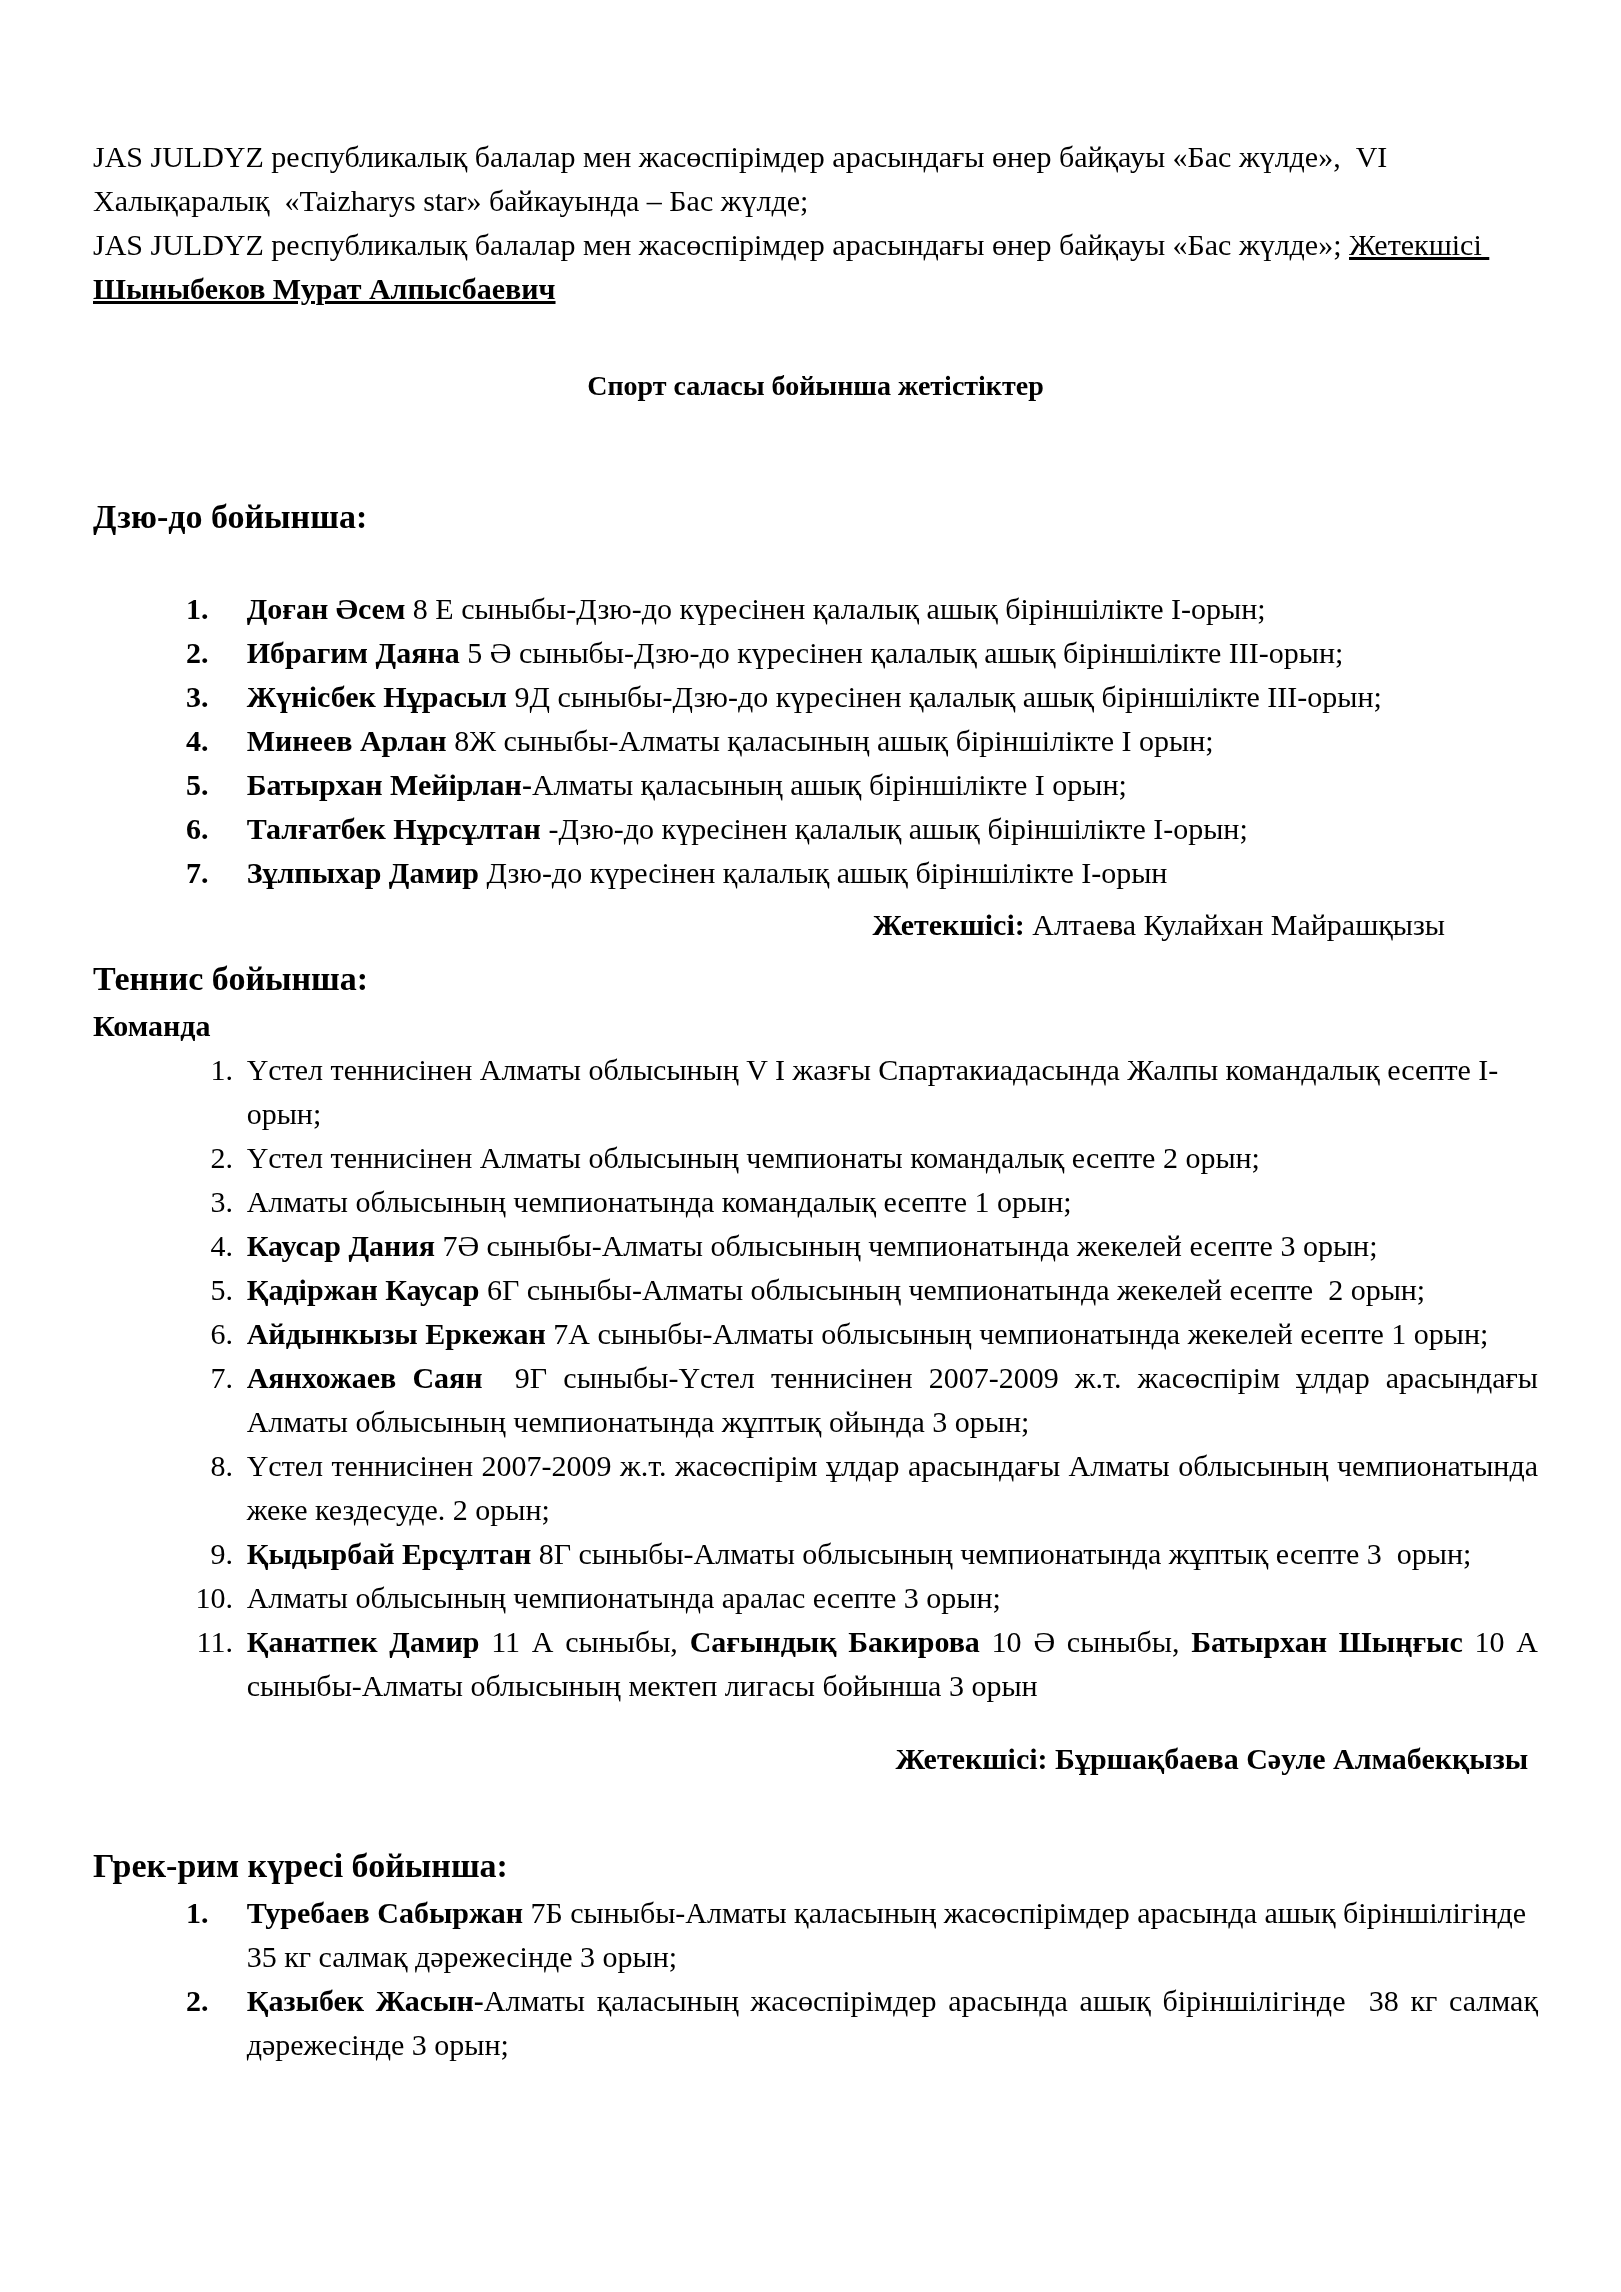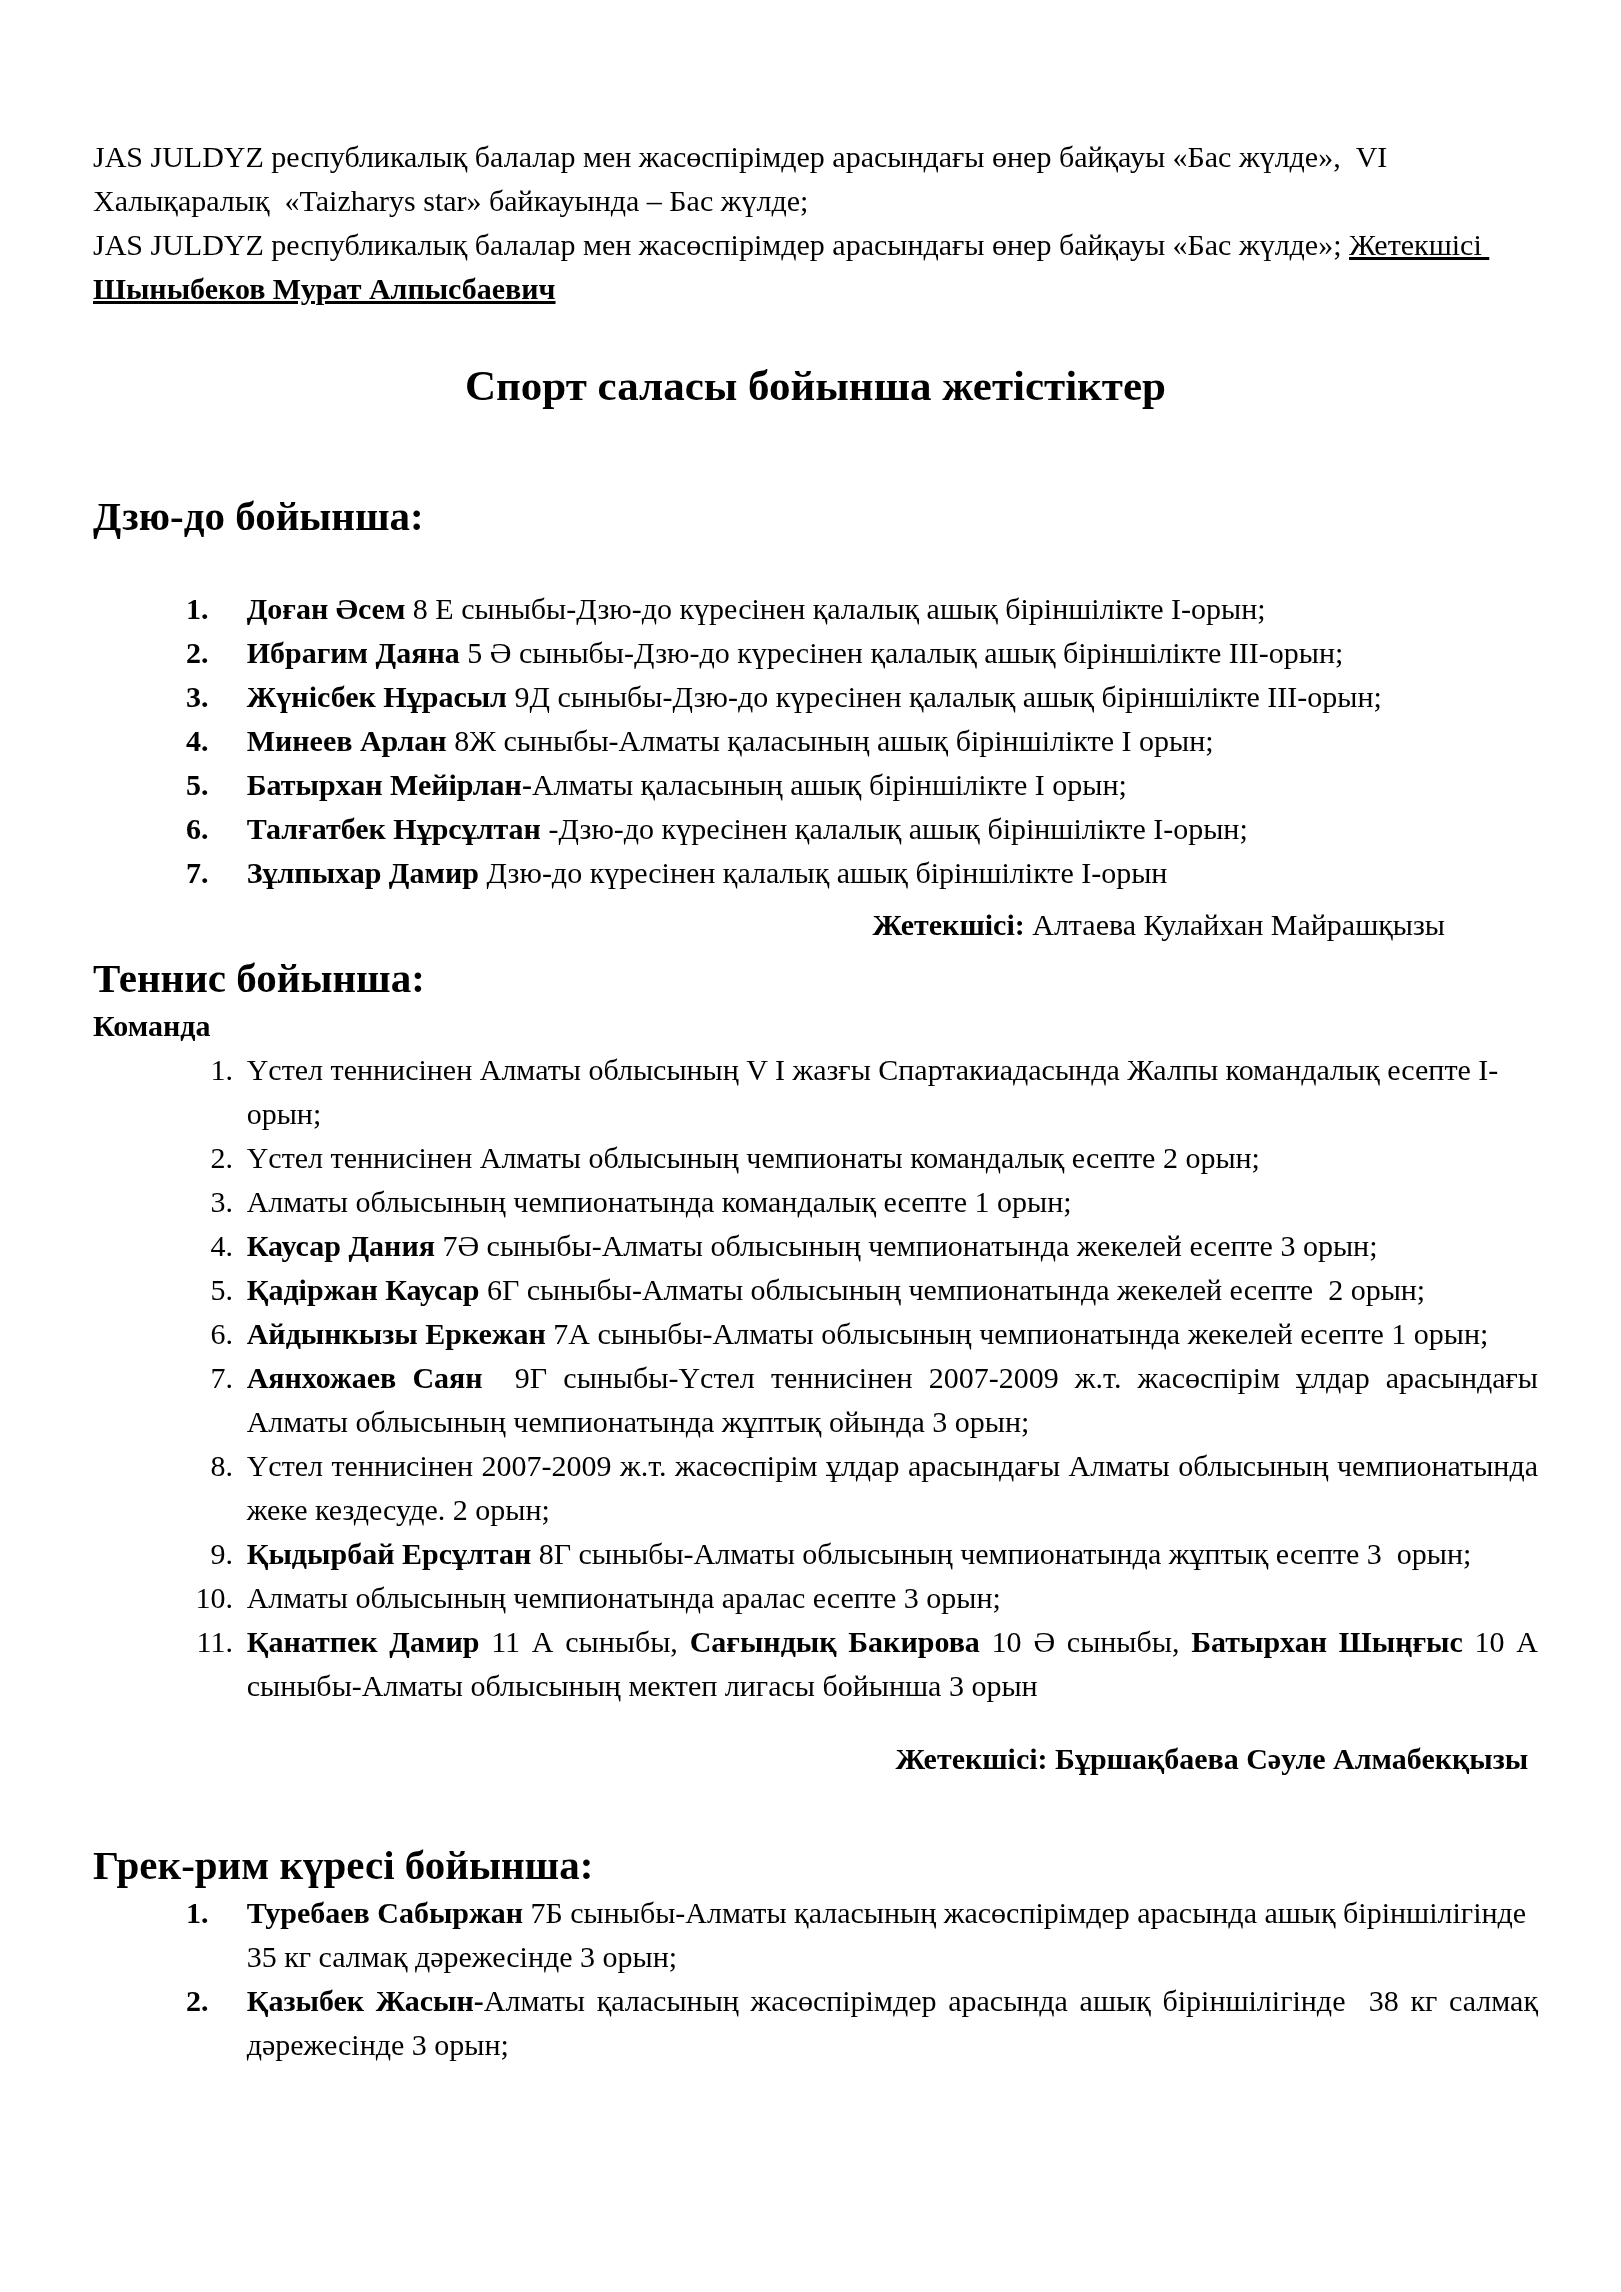--- a/index.html
+++ b/index.html
@@ -17,28 +17,28 @@
     box-sizing: border-box;
     width: 1621px;
     height: 2197px;
     padding: 135px 83px 0 93px;
   }
   p { margin: 0; white-space: pre-wrap; }
   .b { font-weight: bold; }
   .u { text-decoration: underline; }
   .indent { margin-left: 147px; }
   .doc-title {
-    font-size: 43px;
+    font-size: 28px;
     font-weight: bold;
     text-align: center;
     margin: 51px 0 0 0;
     line-height: 47px;
   }
   .section-heading {
-    font-size: 41px;
+    font-size: 34px;
     font-weight: bold;
     line-height: 47px;
     font-family: Liberation Serif, serif;
   }
   .sh-judo { margin-top: 84px; }
   .sh-tennis { margin-top: 7.8px; }
   .sh-wrestling { margin-top: 61px; }
   .subheading { font-weight: bold; margin-top: 2px; }
   .lst { margin: 0 0 0 93px; }
   .lst-judo { margin-top: 47px; }

